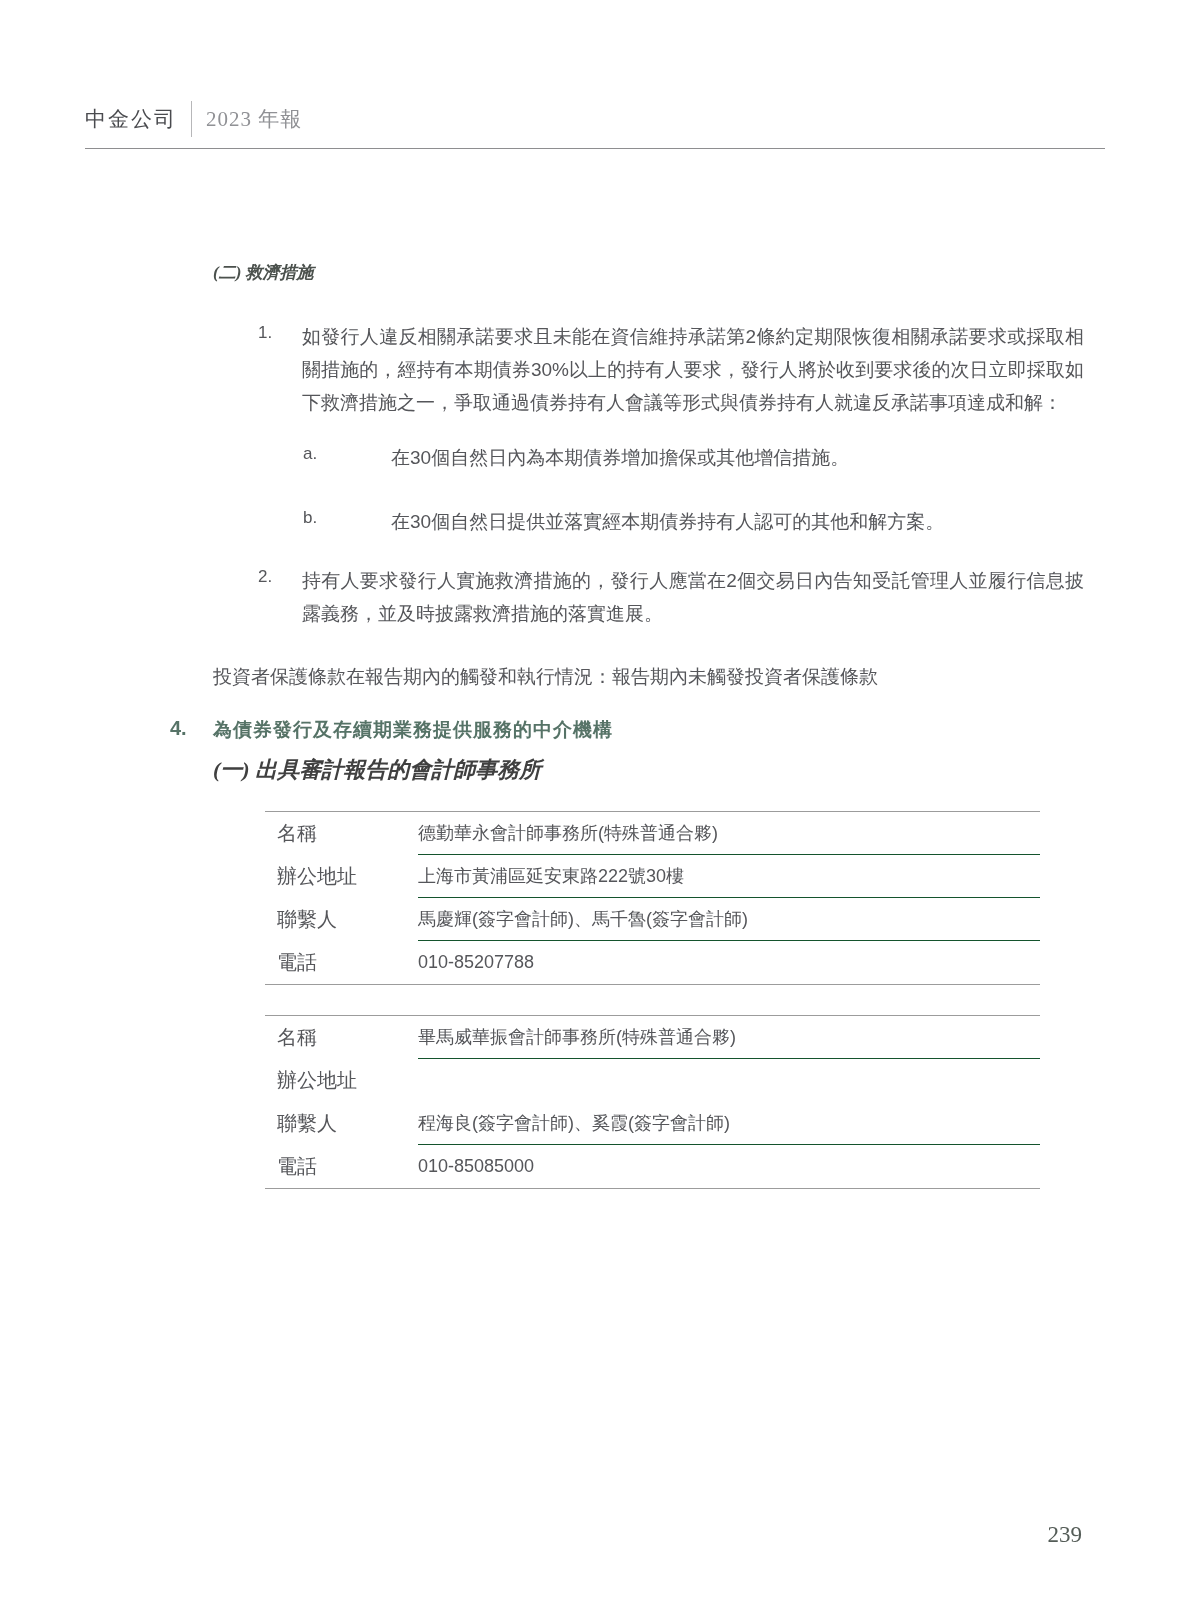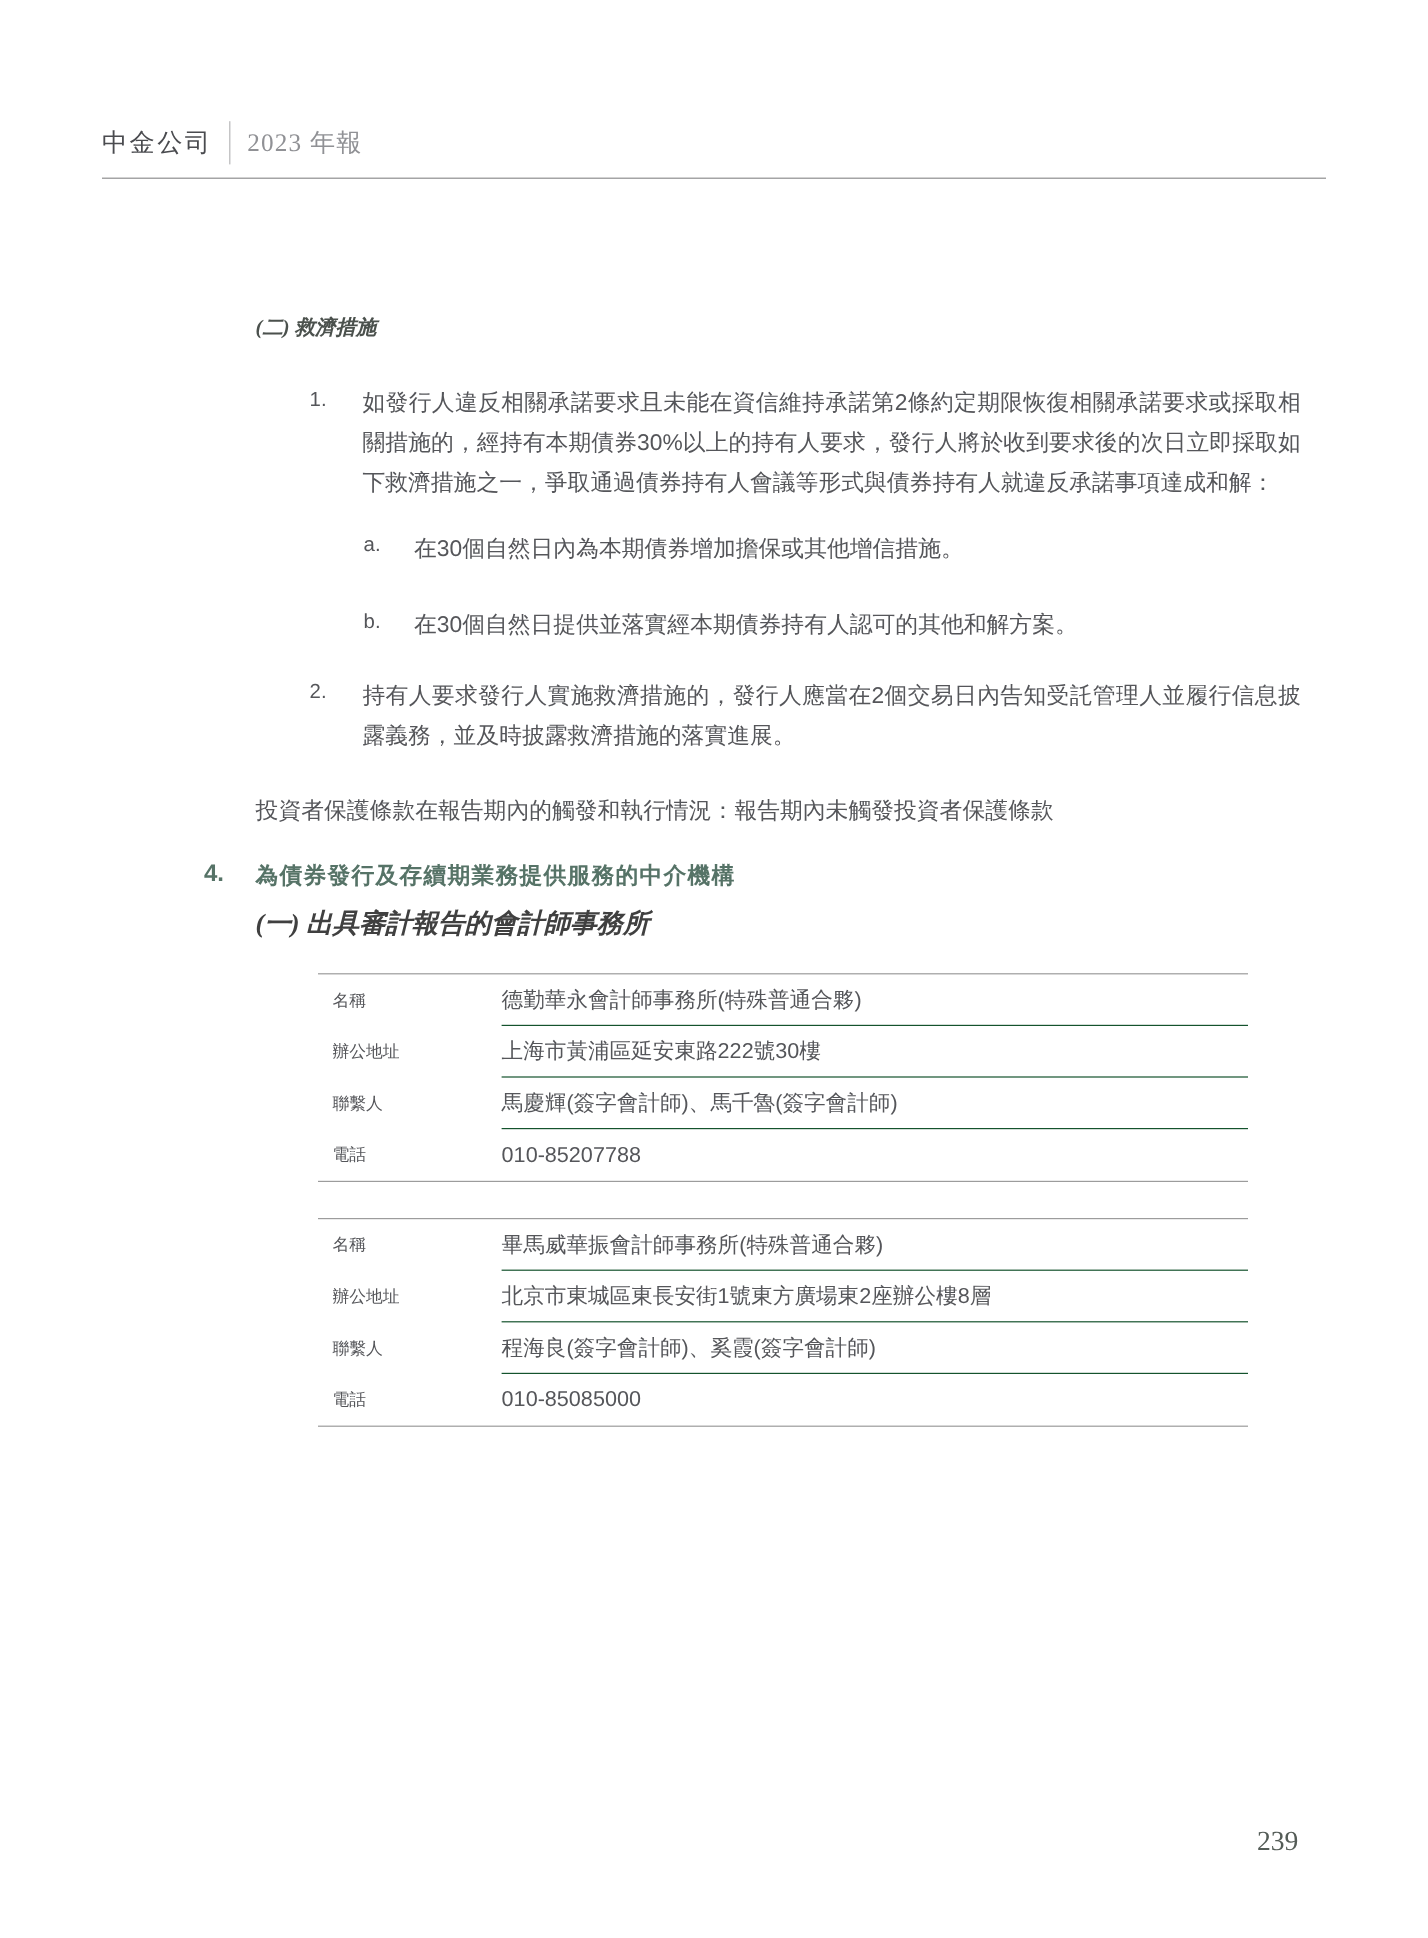--- a/index.html
+++ b/index.html
@@ -75,20 +75,21 @@
   }
   .sub-item .marker{
     flex:0 0 42px;
     font-size:17px;
     padding-top:3px;
   }
   .sub-item .itext{
     width:720px;
     font-size:19px;
     line-height:33px;
+    margin-left:46px;
   }
   .sub-a{margin-bottom:31px;}
   .sub-b{margin-bottom:26px;}
   .item-2{margin-bottom:30px;}
   .note-par{
     margin:0 0 24px 128px;
     font-size:19px;
     line-height:33px;
   }
   
@@ -124,21 +125,21 @@
     border-bottom:1px solid #9c9c9c;
     box-sizing:border-box;
   }
   .info-row{
     display:flex;
     height:43px;
   }
   .info-label{
     flex:0 0 141px;
     padding-left:12px;
-    font-size:14px;
+    font-size:20px;
     display:flex;
     align-items:center;
   }
   .info-value{
     flex:1;
     font-size:18px;
     display:flex;
     align-items:center;
     border-bottom:1px solid #14532d;
   }
@@ -218,21 +219,20 @@
 
   <div class="table-gap"></div>
 
   <div class="info-table">
     <div class="info-row">
       <span class="info-label">名稱</span>
       <span class="info-value">畢馬威華振會計師事務所(特殊普通合夥)</span>
     </div>
     <div class="info-row">
       <span class="info-label">辦公地址</span>
-      <span class="info-value">北京市東城區東長安街1號東方廣場東2座辦公樓8層</span>
     </div>
     <div class="info-row">
       <span class="info-label">聯繫人</span>
       <span class="info-value">程海良(簽字會計師)、奚霞(簽字會計師)</span>
     </div>
     <div class="info-row">
       <span class="info-label">電話</span>
       <span class="info-value">010-85085000</span>
     </div>
   </div>

